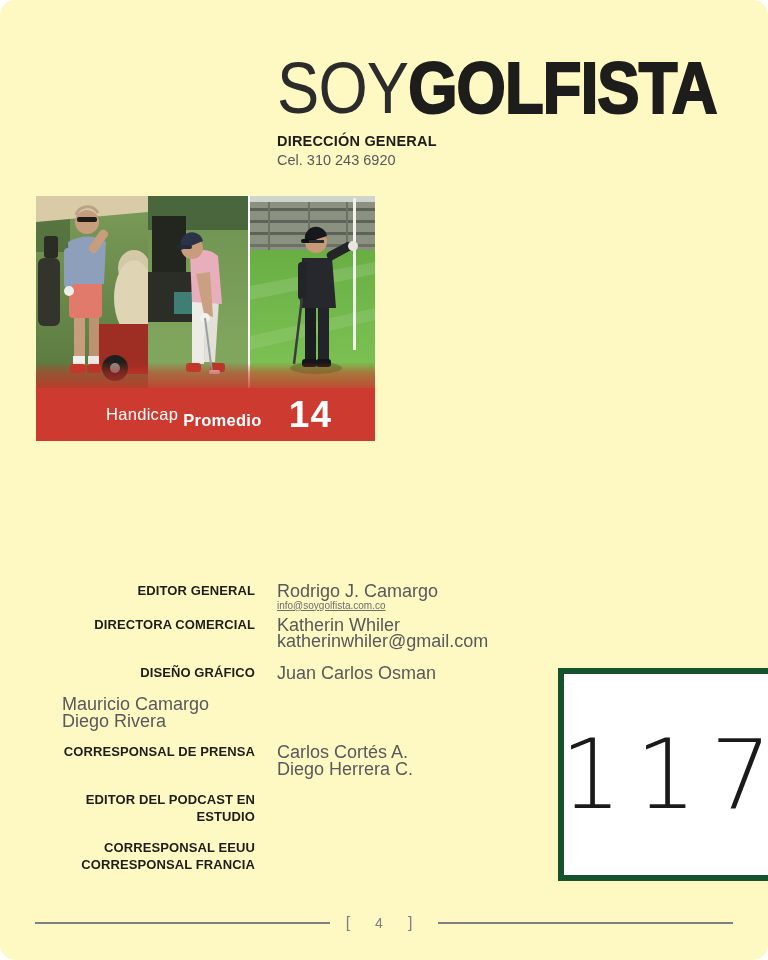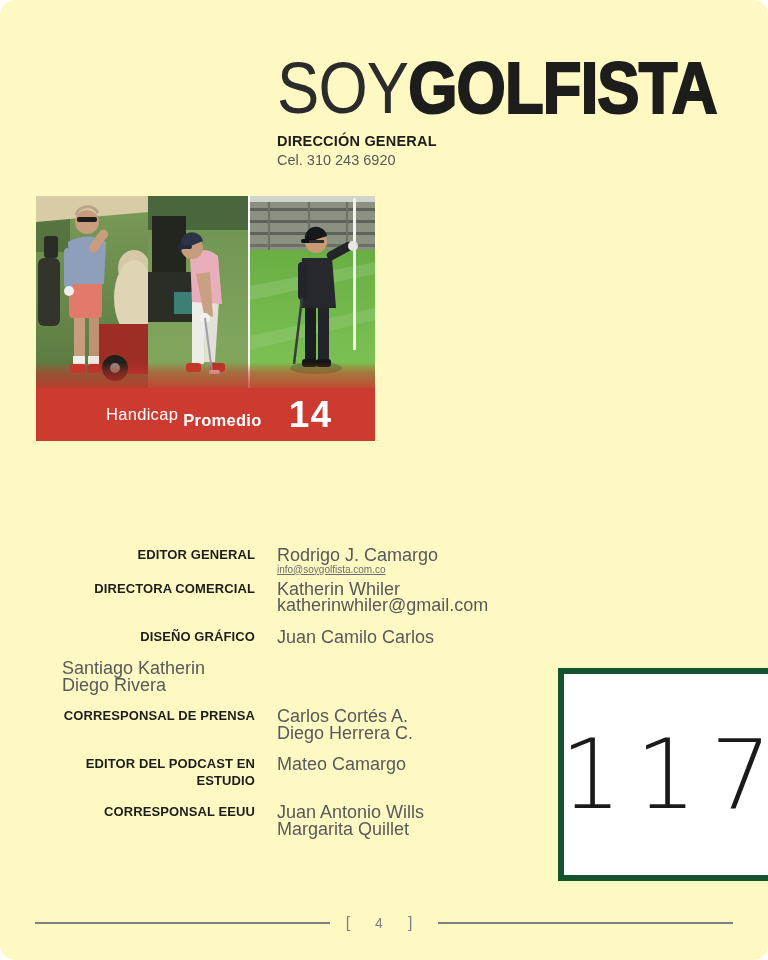--- a/index.html
+++ b/index.html
@@ -24,21 +24,21 @@
     background:linear-gradient(to bottom, rgba(203,50,40,0) 0%, rgba(203,50,40,.5) 40%, rgba(203,50,40,.82) 100%); }
   .handicap-band { display:flex; align-items:center; height:53px; background:#cd3a30; color:#ffffff;
     padding-left:70px; padding-right:43px; }
   .handicap-word { font-size:16.5px; font-weight:400; letter-spacing:.3px; }
   .handicap-word-bold { font-size:16.5px; font-weight:700; margin-left:5px; letter-spacing:.3px;margin-top:12px; }
   .handicap-value { margin-left:auto; font-size:37px; font-weight:700; letter-spacing:1px; }
 
   
   .credits { position:absolute; left:40px; top:547px; width:430px; }
   .credit-row { display:flex; margin-bottom:15px; }
-  .credit-row:first-child { margin-bottom:5px; }
+  .credit-row:first-child { margin-bottom:5px;margin-top:36px; }
   .credit-labels { width:215px; text-align:right; flex:none; }
   .credit-label { font-size:13px; font-weight:700; color:#1d1d1b; line-height:16.5px; letter-spacing:.1px; }
   .credit-values { margin-left:22px; }
   .credit-value { font-size:18px; color:#58595b; line-height:16.5px; }
   .credit-small { font-size:10px; color:#6d6e70; line-height:12px;text-decoration:underline; }
 
   
   .issue-box { position:absolute; left:512px; top:668px; width:216px; height:213px;
     border:6px solid #14532d; display:flex; align-items:center; justify-content:center; background:#ffffff;margin-left:46px; }
   .issue-number { font-family:"DejaVu Sans","Liberation Sans",sans-serif; font-weight:200; font-size:96px;
@@ -192,53 +192,47 @@
         <div class="credit-values">
           <div class="credit-value">Katherin Whiler</div>
           <div class="credit-value">katherinwhiler@gmail.com</div>
         </div>
       </div>
       <div class="credit-row">
         <div class="credit-labels">
           <div class="credit-label">DISEÑO GRÁFICO</div>
         </div>
         <div class="credit-values">
-          <div class="credit-value">Juan Camilo Carlos</div>
-        </div>
-      </div>
-      <div class="credit-row">
-        <div class="credit-values">
-          <div class="credit-value">Santiago Katherin</div>
+          <div class="credit-value">Juan Carlos Osman</div>
+        </div>
+      </div>
+      <div class="credit-row">
+        <div class="credit-values">
+          <div class="credit-value">Mauricio Camargo</div>
           <div class="credit-value">Diego Rivera</div>
         </div>
       </div>
       <div class="credit-row">
         <div class="credit-labels">
           <div class="credit-label">CORRESPONSAL DE PRENSA</div>
         </div>
         <div class="credit-values">
           <div class="credit-value">Carlos Cortés A.</div>
           <div class="credit-value">Diego Herrera C.</div>
         </div>
       </div>
       <div class="credit-row">
         <div class="credit-labels">
           <div class="credit-label">EDITOR DEL PODCAST EN ESTUDIO</div>
         </div>
-        <div class="credit-values">
-          <div class="credit-value">Mateo Camargo</div>
-        </div>
       </div>
       <div class="credit-row">
         <div class="credit-labels">
           <div class="credit-label">CORRESPONSAL EEUU</div>
-        </div>
-        <div class="credit-values">
-          <div class="credit-value">Juan Antonio Wills</div>
-          <div class="credit-value">Margarita Quillet</div>
+          <div class="credit-label">CORRESPONSAL FRANCIA</div>
         </div>
       </div>
     </section>
 
   <div class="issue-box">
     <span class="issue-number">117</span>
   </div>
 
   <footer class="footer">
     <span class="footer-line"></span>

